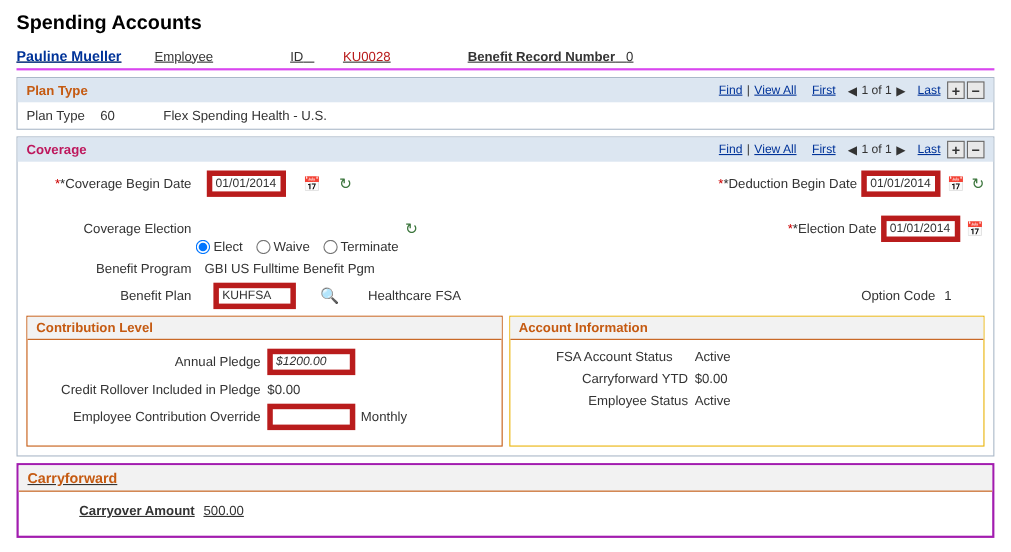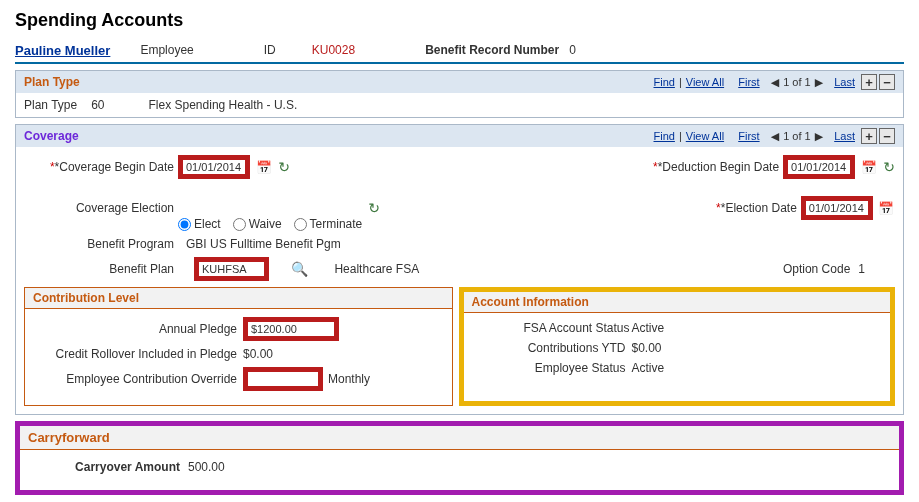--- a/index.html
+++ b/index.html
@@ -2,42 +2,42 @@
 <html><head>
   <meta charset="utf-8">
   <style>
     * { box-sizing: border-box; margin: 0; padding: 0; }
     body { font-family: Arial, sans-serif; font-size: 12px; color: #333; background: #fff; }
 
     .page-container { padding: 10px 15px; max-width: 919px; }
 
     .page-title { color: #000000; font-size: 18px; font-weight: bold; margin-bottom: 8px; }
 
-    .employee-bar { display: flex; gap: 30px; padding: 4px 0; border-bottom: 2px solid #0369a1; margin-bottom: 6px; }
+    .employee-bar { display: flex; align-items: center; gap: 30px; padding: 4px 0; border-bottom: 2px solid #d946ef; margin-bottom: 6px; text-decoration: underline; }
     .emp-name { font-weight: bold; font-size: 13px; color: #003399; text-decoration: underline; }
     .emp-label { color: #333; }
     .emp-id-label { color: #333; }
     .emp-id { color: #b91c1c; margin-left: 26px; }
     .emp-brn-label { color: #333; font-weight: bold; }
     .emp-brn { color: #333; }
     .section-header-title { color: #c55a11; font-weight: bold; font-size: 12px; }
     .section-nav { display: flex; align-items: center; gap: 4px; font-size: 11px; color: #333; }
     .section-nav a, .nav-link { color: #003399; text-decoration: underline; cursor: pointer; }
     .section-nav span { color: #333; }
 
     .plus-minus { display: flex; gap: 2px; }
     .pm-btn {
       width: 16px; height: 16px; border: 1px solid #666; background: #e8e8e8;
       display: flex; align-items: center; justify-content: center;
       cursor: pointer; font-size: 13px; font-weight: bold; color: #333; line-height: 1;
     }
 
     .coverage-section { border: 1px solid #aab8c8; margin-bottom: 6px; }
     .coverage-header { background: #dce6f1; padding: 3px 8px; display: flex; align-items: center; justify-content: space-between; }
-    .coverage-title { color: #6d28d9; font-weight: bold; }
+    .coverage-title { color: #be185d; font-weight: bold; }
     .coverage-body { padding: 8px; }
 
     .form-row { display: flex; align-items: center; margin-bottom: 6px; gap: 8px; }
     .field-label { color: #333; text-align: right; white-space: nowrap; }
 
     .date-input {
       border: 1px solid #aaa; padding: 1px 3px; font-size: 11px; width: 72px; color: #333;
     }
     .calendar-icon { font-size: 13px; cursor: pointer; margin-left: 2px; }
     .refresh-icon { color: #3c763d; font-size: 14px; cursor: pointer; margin-left: 2px; }
@@ -45,37 +45,37 @@
     .radio-group { display: flex; align-items: center; gap: 12px; margin-top: 32px; }
     .radio-option { display: flex; align-items: center; gap: 3px; cursor: pointer; }
     .radio-option input[type=radio] { cursor: pointer; }
 
     .text-input { border: 5px solid #b91c1c; padding: 1px 3px; font-size: 11px; color: #333; }
     .search-icon { font-size: 14px; color: #333; cursor: pointer; margin-left: 2px; }
     .subsection-header { background: #f2f2f2; padding: 3px 8px; border-bottom: 1px solid #c55a11; }
     .subsection-title { color: #c55a11; font-weight: bold; }
     .subsection-body { padding: 8px; }
 
-    .carryforward-section { border: 5px solid #a21caf; margin-bottom: 6px; }
+    .carryforward-section { border: 2px solid #a21caf; margin-bottom: 6px; text-decoration: underline; }
     .carryforward-header { background: #f2f2f2; padding: 4px 8px; border-bottom: 1px solid #c55a11; }
     .carryforward-title { color: #c55a11; font-weight: bold; font-size: 13px; }
     .carryforward-body { padding: 10px 8px; }
 
     .field-row { display: flex; align-items: center; margin-bottom: 6px; }
     .field-row .lbl { width: 200px; text-align: right; padding-right: 8px; color: #333; }
     .nav-arrow { cursor: pointer; color: #003399; font-size: 11px; }
     .nav-count { font-size: 11px; color: #333; }
 
     .top-plan-section { border: 1px solid #aab8c8; margin-bottom: 6px; }
     .top-plan-header { background: #dce6f1; padding: 3px 8px; display: flex; align-items: center; justify-content: space-between; }
     .top-plan-body { padding: 5px 8px; display: flex; align-items: center; gap: 10px; }
 
     .bottom-two-col { display: flex; gap: 0; }
     .contribution-box { flex: 1; border: 1px solid #c55a11; margin-right: 6px; }
-    .account-box { flex: 1; border: 5px solid #eab308; }
+    .account-box { flex: 1; border: 1px solid #eab308; }
   </style>
 </head>
 <body>
 
 <div class="page-container">
 
   <div class="page-title">Spending Accounts</div>
 
   <div class="employee-bar">
     <span class="emp-name">Pauline Mueller</span>
@@ -141,21 +141,21 @@
         </div>
         <div class="plus-minus">
           <div class="pm-btn">+</div>
           <div class="pm-btn">−</div>
         </div>
       </div>
     </div>
     <div class="coverage-body">
 
       <div class="form-row">
-        <div style="display:flex;align-items:center;gap:4px;flex:1;">
+        <div style="display:flex;align-items:center;gap:14px;flex:1;">
           <span class="field-label" style="min-width:150px;text-align:right;">
             <span style="color:#c00;">*</span><span>*Coverage Begin Date</span>
           </span>
           <input class="date-input text-input" type="text" value="01/01/2014" style="">
           <span class="calendar-icon">📅</span>
           <span class="refresh-icon">↻</span>
         </div>
         <div style="display:flex;align-items:center;gap:4px;flex:1;justify-content:flex-end;">
           <span class="field-label">
             <span style="color:#c00;">*</span><span>*Deduction Begin Date</span>
@@ -214,45 +214,45 @@
 
       <div class="bottom-two-col">
 
         <div class="contribution-box">
           <div class="subsection-header">
             <span class="subsection-title">Contribution Level</span>
           </div>
           <div class="subsection-body">
             <div class="field-row">
               <span class="lbl" style="width:210px;text-align:right;padding-right:6px;">Annual Pledge</span>
-              <input class="text-input" type="text" style="width: 96px;" value="$1200.00">
+              <input class="text-input" type="text" style="width: 80px; font-style: italic;" value="$1200.00">
             </div>
             <div class="field-row">
               <span class="lbl" style="width:210px;text-align:right;padding-right:6px;">Credit Rollover Included in Pledge</span>
               <span>$0.00</span>
             </div>
             <div class="field-row">
               <span class="lbl" style="width:210px;padding-right:6px;">Employee Contribution Override</span>
               <input class="text-input" type="text" style="width: 80px;">
               <span style="margin-left:5px;">Monthly</span>
             </div>
           </div>
         </div>
 
         <div class="account-box">
           <div class="subsection-header">
             <span class="subsection-title">Account Information</span>
           </div>
           <div class="subsection-body">
             <div class="field-row">
-              <span class="lbl" style="width:160px;text-align:right;padding-right:2px;">FSA Account Status</span>
+              <span class="lbl" style="width:160px;text-align:right;padding-right:20px;">FSA Account Status</span>
               <span>Active</span>
             </div>
             <div class="field-row">
-              <span class="lbl" style="width:160px;text-align:right;padding-right:6px;">Contributions YTD</span>
+              <span class="lbl" style="width:160px;text-align:right;padding-right:6px;">Carryforward YTD</span>
               <span>$0.00</span>
             </div>
             <div class="field-row">
               <span class="lbl" style="width:160px;text-align:right;padding-right:6px;">Employee Status</span>
               <span>Active</span>
             </div>
           </div>
         </div>
 
       </div>

